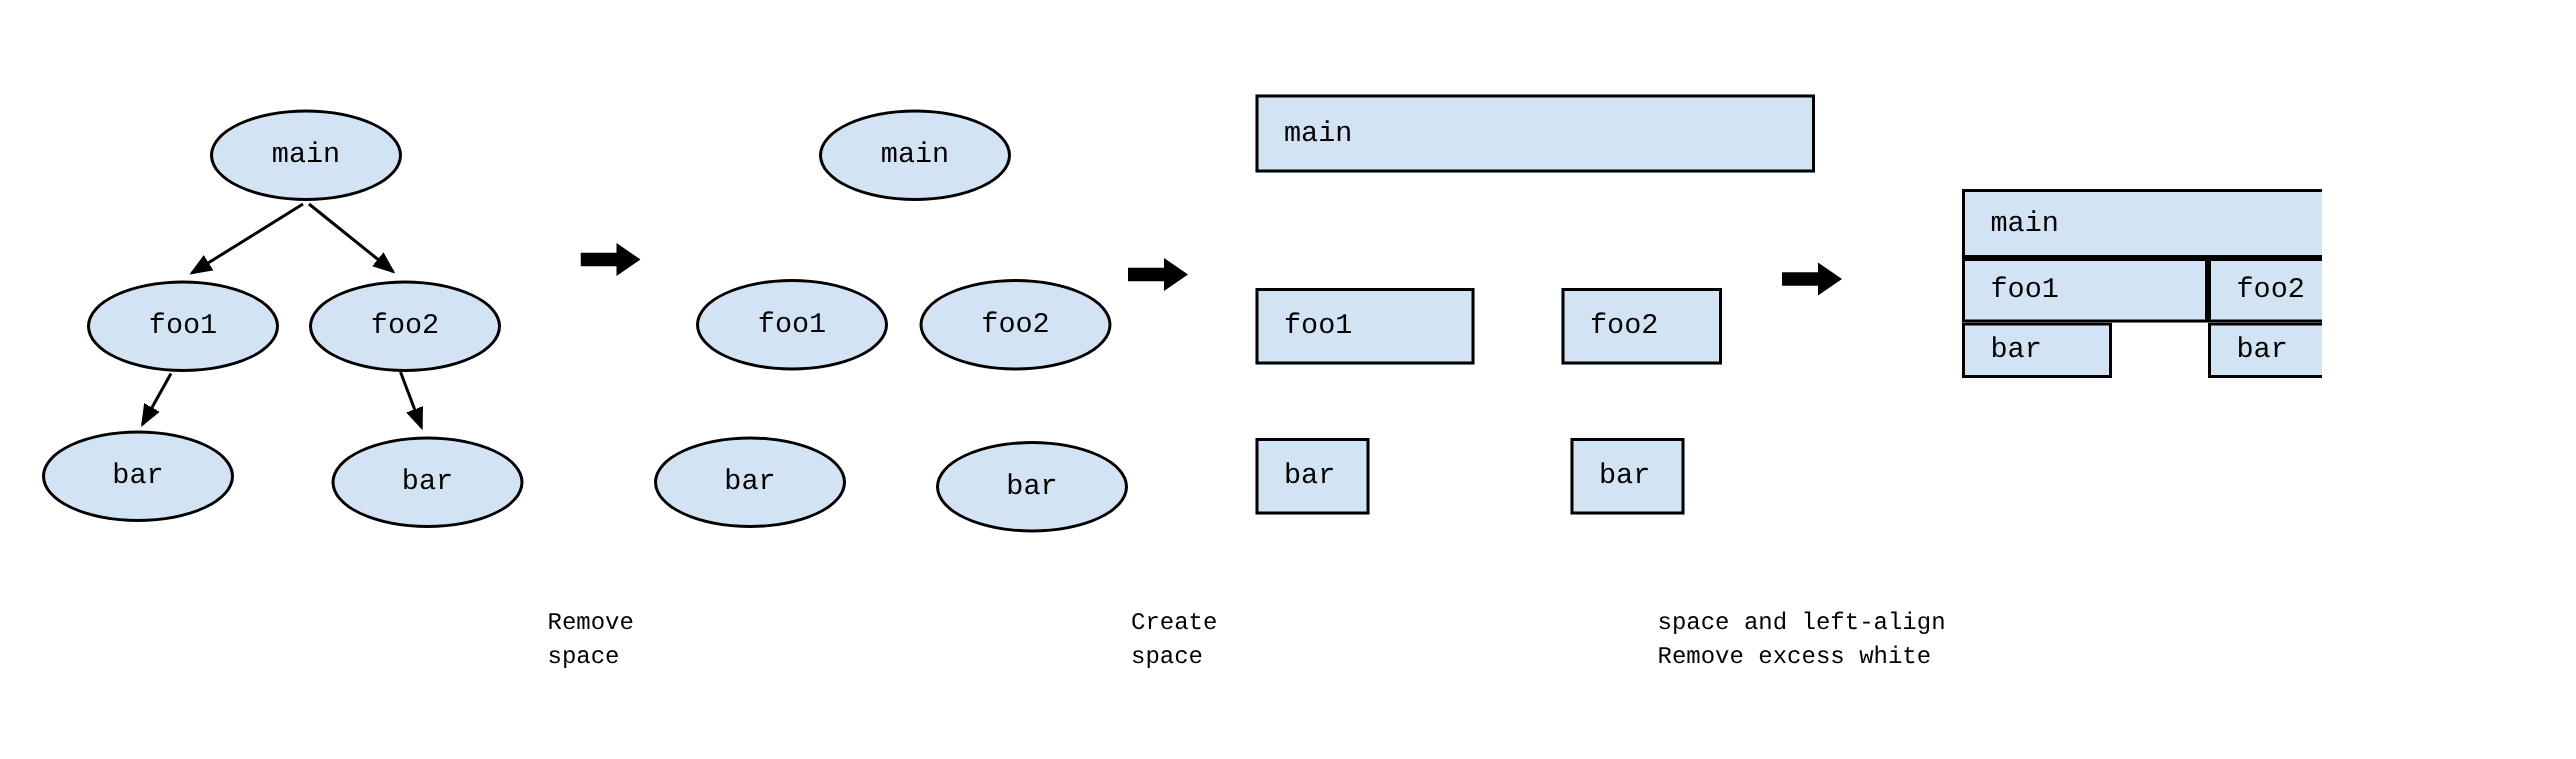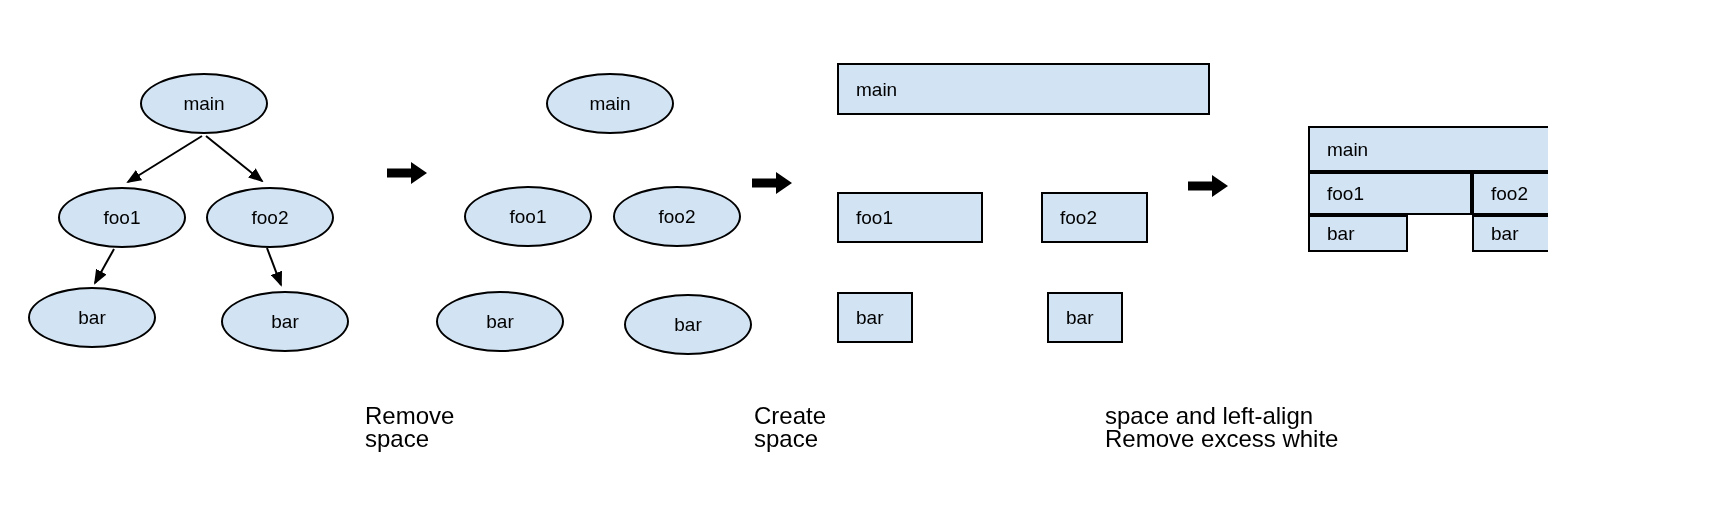--- a/index.html
+++ b/index.html
@@ -14,20 +14,21 @@
     background:var(--background);
     font-family:"Liberation Sans","DejaVu Sans",sans-serif;
     color:var(--text);
   }
   .canvas{
     position:relative;
     width:1548px;
     height:506px;
     background:var(--background);
     overflow:hidden;
+    font-family:Liberation Mono, monospace;
   }
   .edges{
     position:absolute;
     left:0;top:0;
     width:1717px;height:506px;
     pointer-events:none;
   }
   .edges line{
     stroke:var(--arrow);
     stroke-width:2;
@@ -54,21 +55,21 @@
     justify-content:flex-start;
     padding-left:17px;
   }
   .block-arrow{
     position:absolute;
     width:40px;
     height:22px;
   }
   .caption{
     position:absolute;
-    font-size:24px;
+    font-size:16px;
     line-height:23px;
     white-space:nowrap;
     color:var(--text);
   }
 </style>
 </head>
 <body>
 
 <div class="canvas">
 

